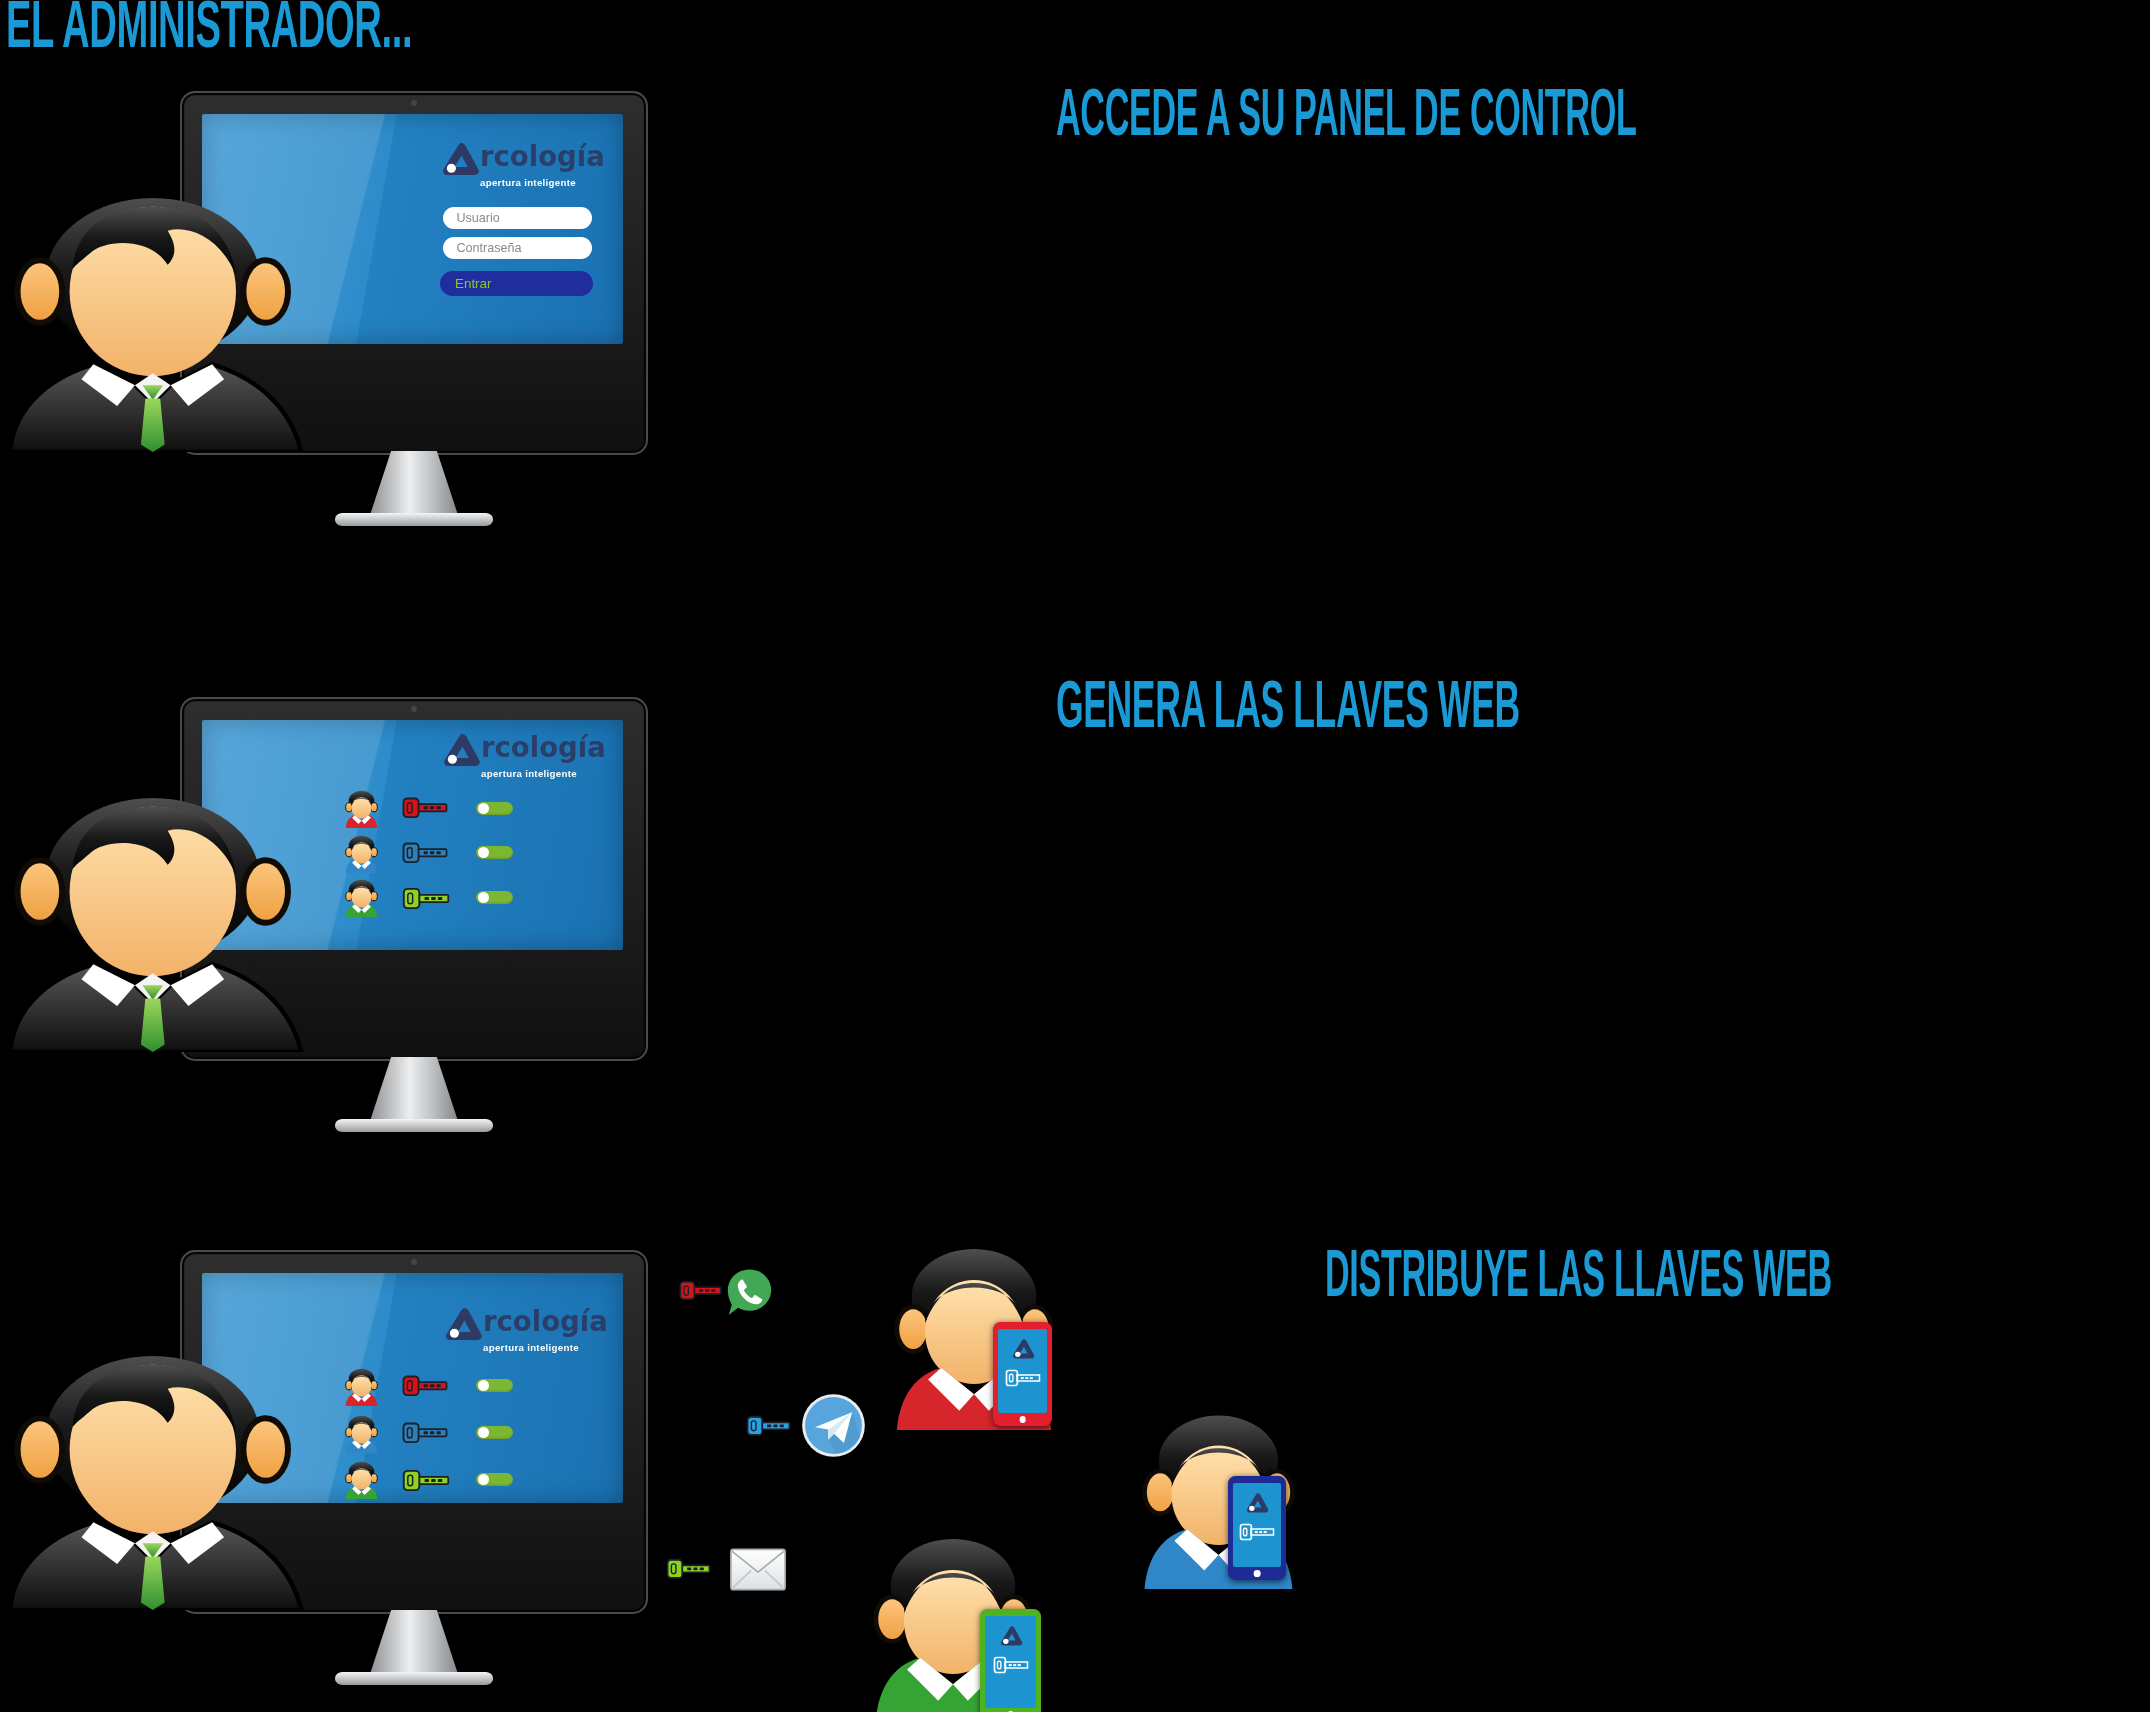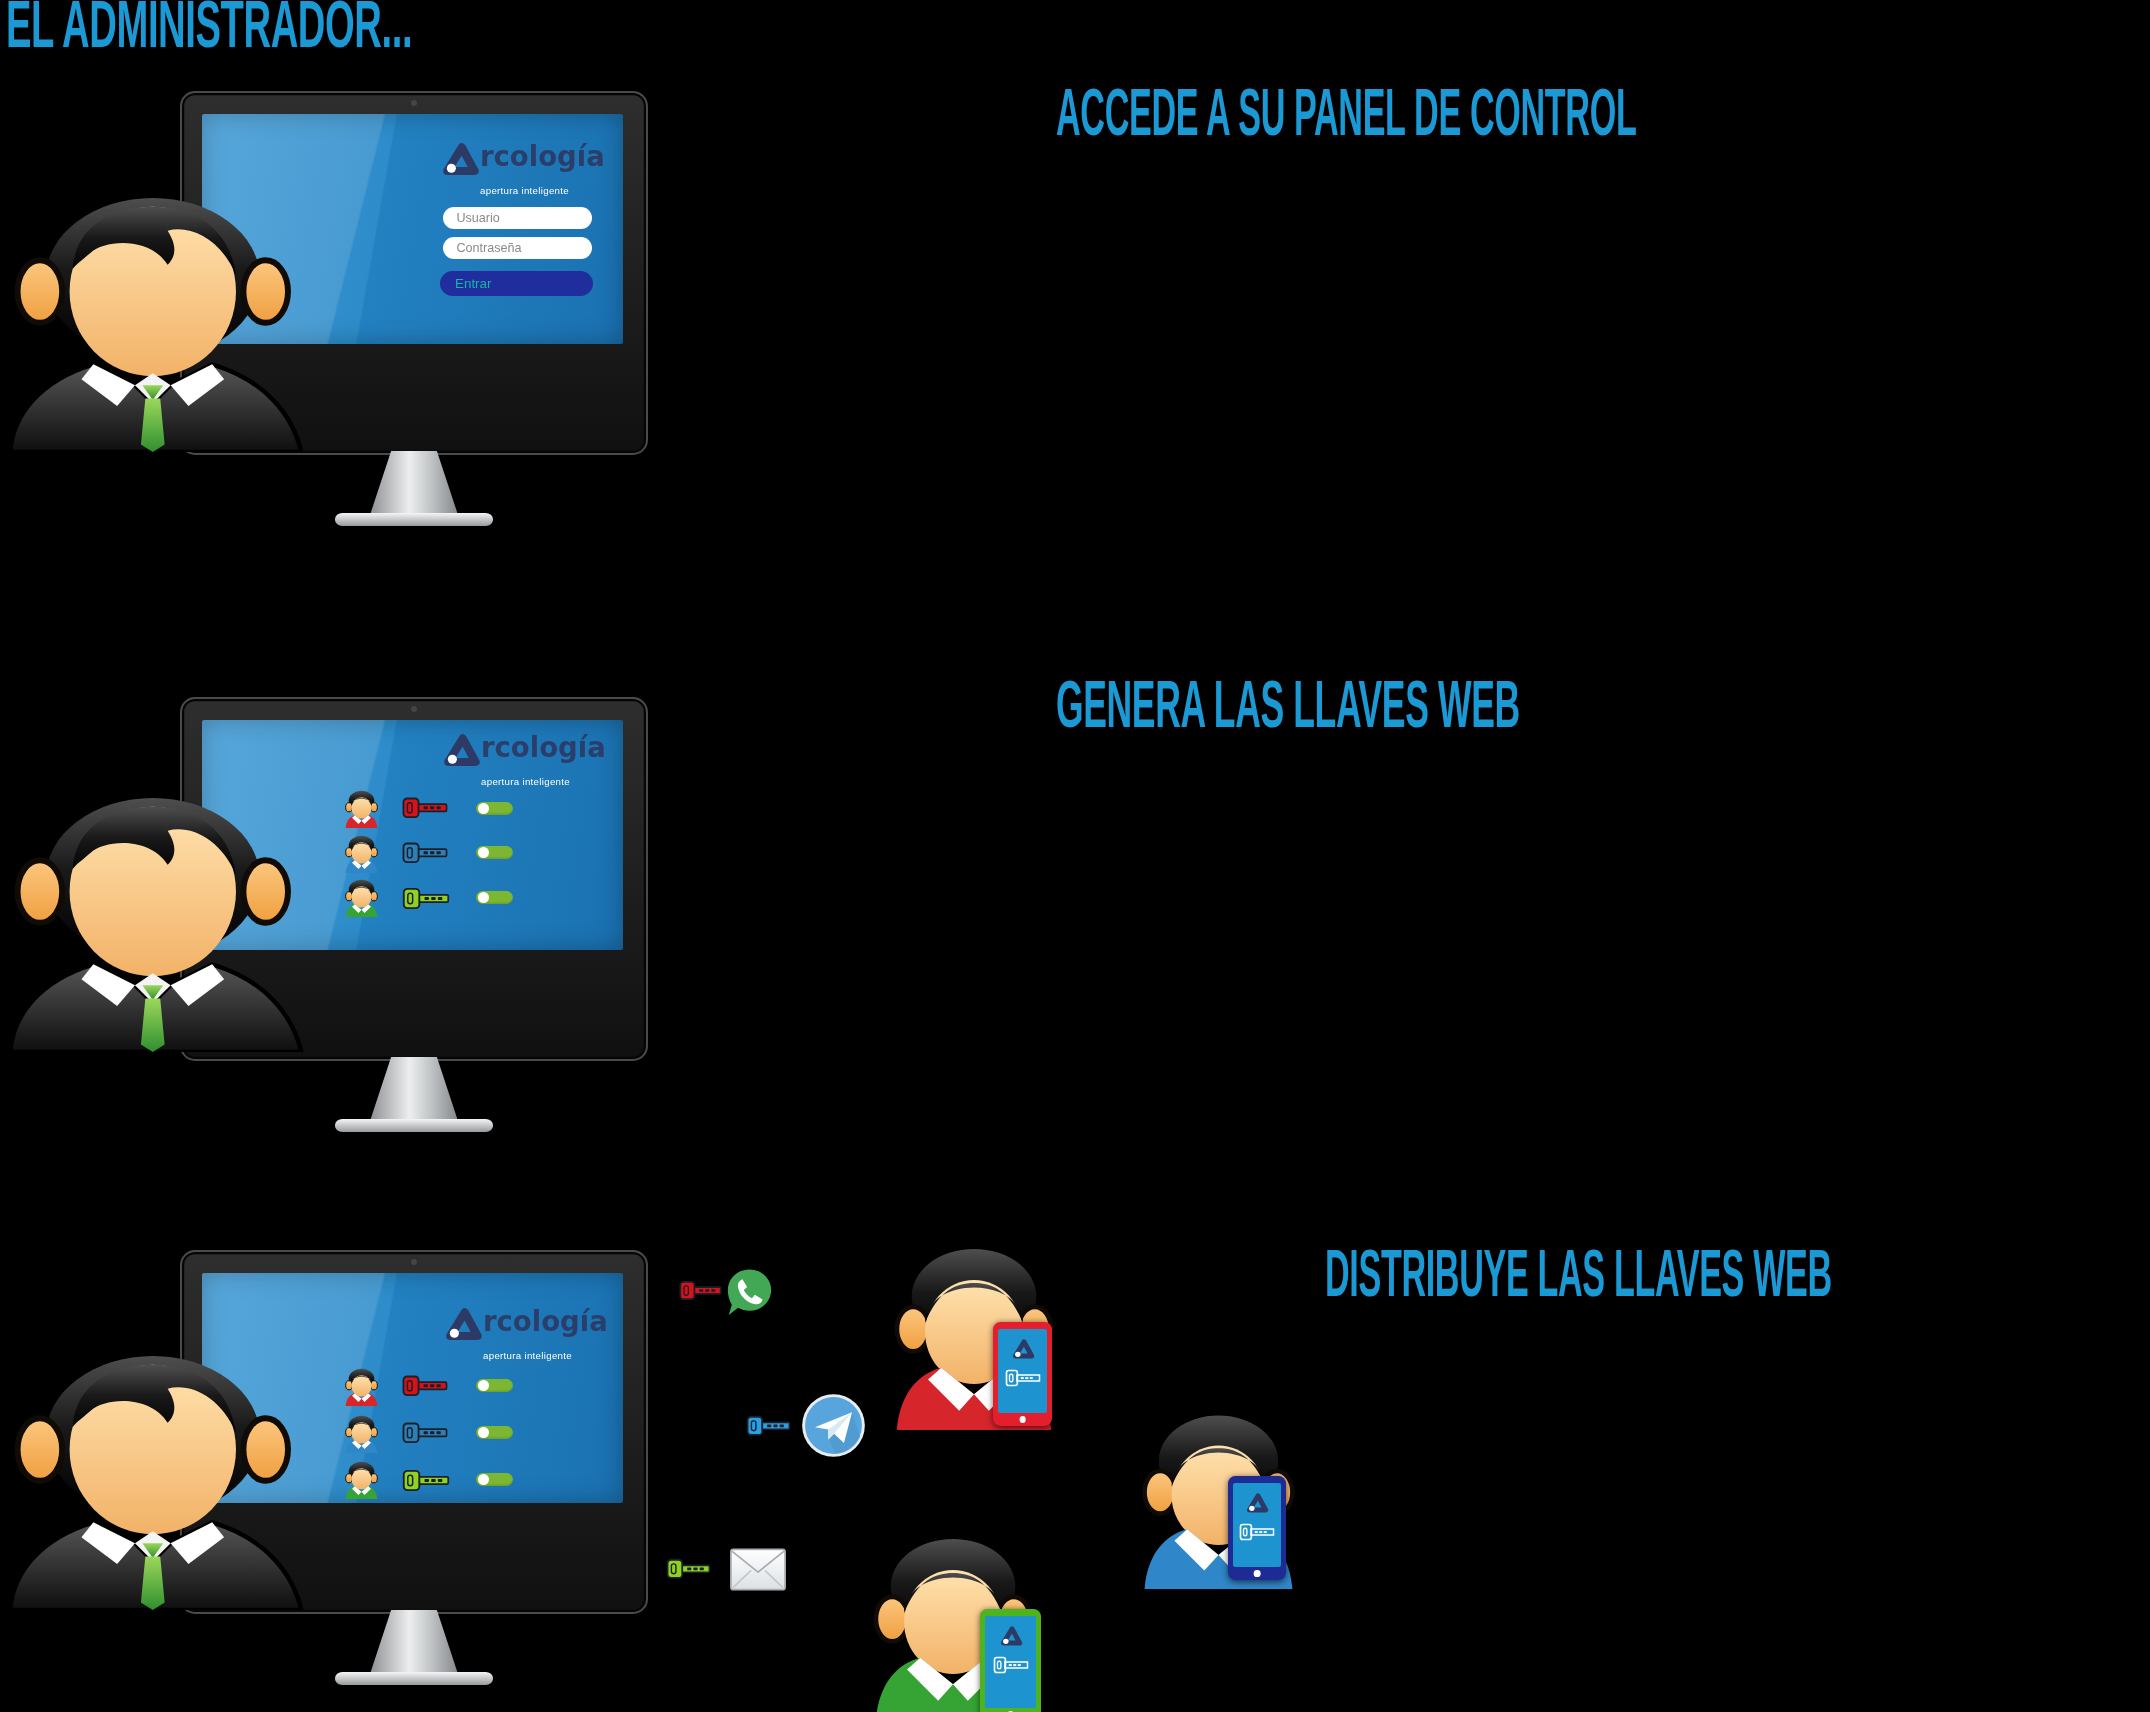--- a/index.html
+++ b/index.html
@@ -24,28 +24,28 @@
     background:linear-gradient(90deg,#8e9093,#eceeef 45%,#bcbfc1 72%,#85878a);
     clip-path:polygon(24% 0,76% 0,100% 100%,0 100%);}
   .base{position:absolute;left:50%;top:420px;transform:translateX(-50%);width:158px;height:12.6px;
     border-radius:7.4px/6px;background:linear-gradient(#f4f5f6,#989b9d);}
 
   
   .logo{position:absolute;display:flex;align-items:flex-start;}
   .logo .tri{width:40px;height:40px;color:#2e3a66;flex:0 0 auto;}
   .logo .word{display:block;font-family:"DejaVu Sans",sans-serif;font-weight:700;font-size:27.5px;
     line-height:.95;color:rgba(45,58,100,.92);letter-spacing:0;margin-top:2.2px;}
-  .logo .tag{display:block;font-size:9.7px;font-weight:400;color:#fff;letter-spacing:0.3px;margin-top:16px;}
+  .logo .tag{display:block;font-size:9.7px;font-weight:700;color:#fff;letter-spacing:0.3px;margin-top:8px;}
 
   
   .pill-input{position:absolute;width:149px;height:22px;border:none;border-radius:12px;background:#fff;
     color:#14532d;font-size:12.6px;padding:0 0 0 13.4px;box-sizing:border-box;outline:none;font-family:inherit;}
   .pill-input::placeholder{color:#8a8a8a;opacity:1;}
   .btn-entrar{position:absolute;width:153px;height:25px;border:none;border-radius:12.6px;background:#1f2d9d;
-    color:#14b8a6;font-size:13.4px;text-align:left;padding-left:15px;font-family:inherit;cursor:pointer;}
+    color:#84cc16;font-size:13.4px;text-align:left;padding-left:15px;font-family:inherit;cursor:pointer;}
 
   
   .toggle{position:absolute;width:37px;height:13.4px;border-radius:6.7px;background:#7cb733;
     box-shadow:inset 0 -1.5px 1.5px rgba(0,0,0,.12);}
   .toggle::after{content:"";position:absolute;left:1.5px;top:1.1px;width:11px;height:11px;border-radius:50%;background:#fff;}
 
   
   .phone{position:absolute;border-radius:7.4px;box-shadow:0 1.5px 6px rgba(0,0,0,.6);}
   .pscreen{position:absolute;left:5.2px;right:5.2px;top:6.7px;bottom:12.6px;background:#1d94cf;border-radius:2.2px;
     display:flex;flex-direction:column;align-items:center;overflow:hidden;}

